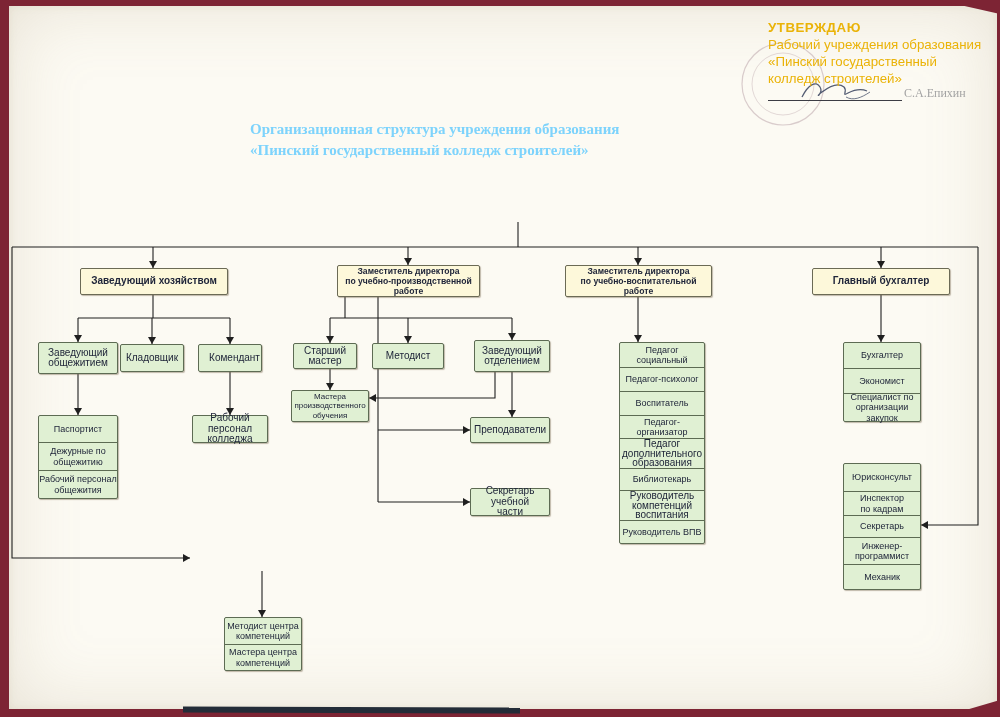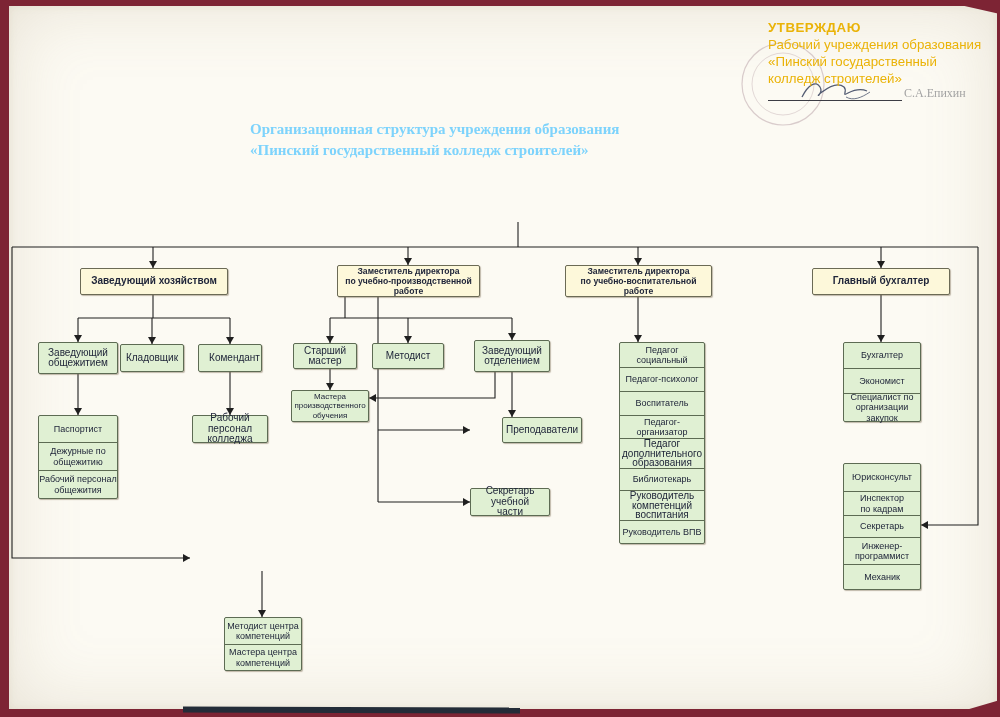--- a/index.html
+++ b/index.html
@@ -127,21 +127,21 @@
   <div class="box green" style="left:192px;top:415px;width:76px;height:28px;">Рабочий персонал
 колледжа</div>
 
   <div class="box green" style="left:293px;top:343px;width:64px;height:26px;">Старший мастер</div>
   <div class="box green" style="left:372px;top:343px;width:72px;height:26px;">Методист</div>
   <div class="box green" style="left:474px;top:340px;width:76px;height:32px;">Заведующий
 отделением</div>
   <div class="box green" style="left:291px;top:390px;width:78px;height:32px;font-size:8px;line-height:9.5px;">Мастера
 производственного
 обучения</div>
-  <div class="box green" style="left:470px;top:417px;width:80px;height:26px;margin-left:32px;">Преподаватели</div>
+  <div class="box green" style="left:470px;top:417px;width:80px;height:26px;">Преподаватели</div>
   <div class="box green" style="left:470px;top:488px;width:80px;height:28px;">Секретарь учебной
 части</div>
 
   <div class="stack" style="left:595px;top:342px;width:86px;margin-left:24px;">
     <div class="cell" style="height:24px;">Педагог социальный</div>
     <div class="cell" style="height:24px;">Педагог-психолог</div>
     <div class="cell" style="height:24px;">Воспитатель</div>
     <div class="cell" style="height:23px;">Педагог-организатор</div>
     <div class="cell sm" style="height:30px;">Педагог
 дополнительного

